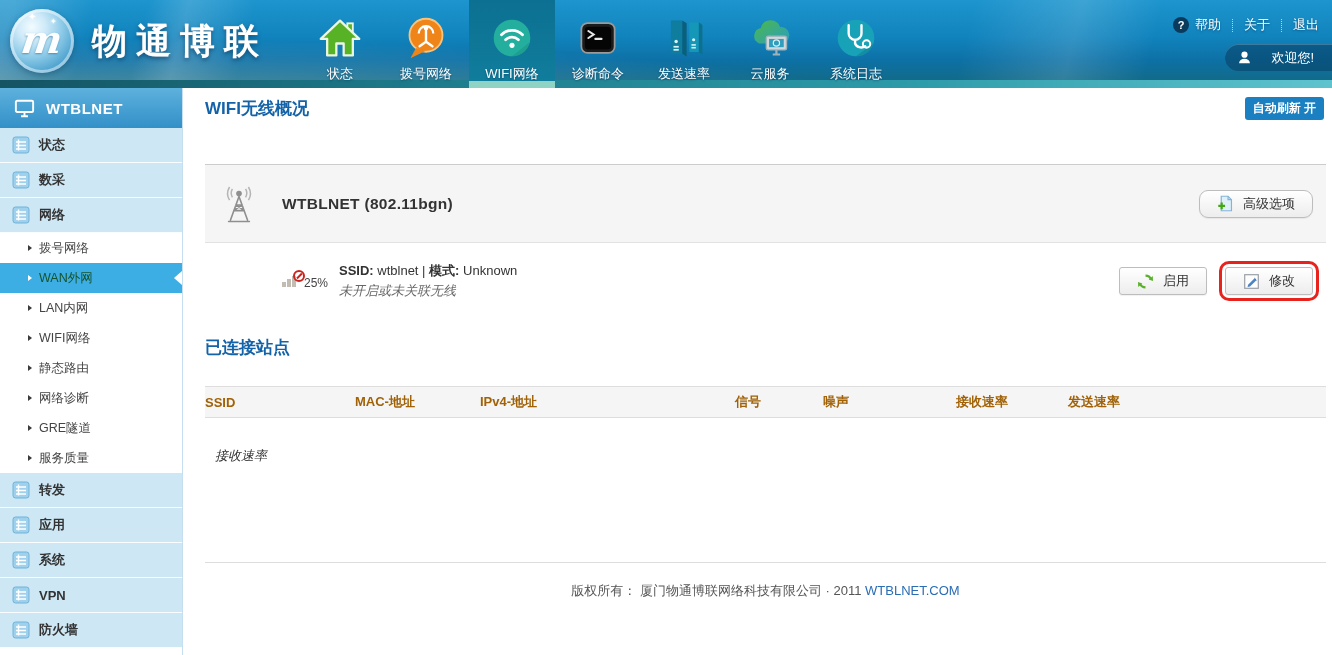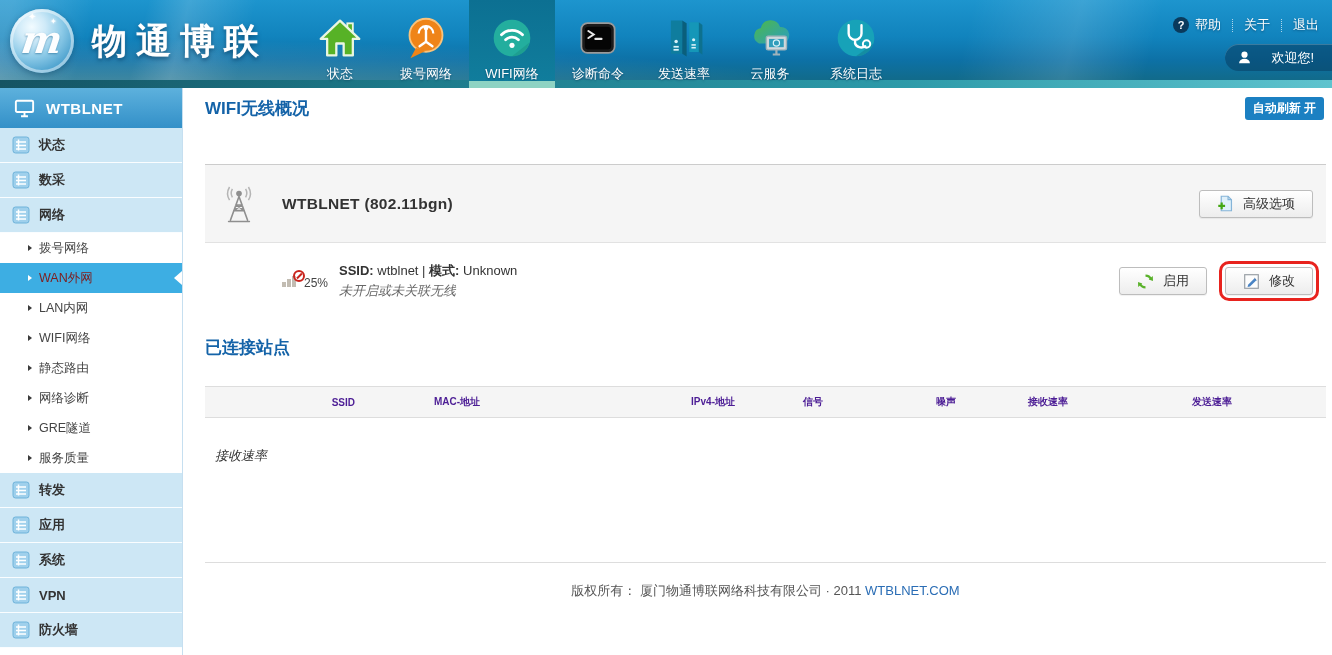--- a/index.html
+++ b/index.html
@@ -51,21 +51,21 @@
   
   .sidebar { position:absolute; left:0; top:88px; bottom:0; width:183px; background:#fff;
     border-right:1px solid #c6dff0; z-index:2; }
   .side-head { height:40px; background:linear-gradient(180deg,#5db1dd 0%, #3390c8 100%); color:#fff;
     font-weight:bold; font-size:15px; display:flex; align-items:center; gap:11px; padding-left:14px;
     letter-spacing:.5px; cursor:pointer; }
   .srow { display:flex; align-items:center; cursor:pointer; }
   .srow.top { height:35px; background:#cde7f5; border-bottom:1px solid #fafdff; font-weight:bold;
     font-size:13px; color:#333; gap:9px; padding-left:12px; }
   .srow.sub { height:30px; font-size:12.5px; color:#444; padding-left:28px; gap:7px; background:#fff; }
-  .srow.sub.active { background:#3daee3; color:#7f1d1d; position:relative; }
+  .srow.sub.active { background:#3daee3; color:#14532d; position:relative; }
   .tri { width:0; height:0; border-left:4px solid #3a3a3a; border-top:3.5px solid transparent;
     border-bottom:3.5px solid transparent; flex:0 0 auto; }
   .srow.sub.active .tri { border-left-color:#fff; }
   .notch { position:absolute; right:0; top:50%; transform:translateY(-50%); width:0; height:0;
     border-right:8px solid #fff; border-top:7px solid transparent; border-bottom:7px solid transparent; }
 
   
   .main { position:absolute; left:184px; top:88px; right:0; bottom:0; background:#fff;
     padding:0 6px 0 21px; }
   .page-head { position:relative; height:64px; }
@@ -76,21 +76,21 @@
   .panel { margin-top:12px; border-top:1px solid #cccccc; }
   .panel-head { height:78px; background:#f5f5f5; display:flex; align-items:center;
     padding:0 13px 0 17px; border-bottom:1px solid #e2e2e2; }
   .antenna-wrap { margin-right:26px; display:flex; }
   .panel-title { font-size:15.5px; font-weight:bold; color:#333; letter-spacing:.3px; }
 
   .btn { display:inline-flex; align-items:center; justify-content:center; gap:9px;
     background:linear-gradient(180deg,#ffffff 0%, #ededed 100%); border:1px solid #bdbdbd;
     border-radius:3px; font-size:13px; color:#333; height:28px; padding:0 17px; cursor:pointer;
     box-shadow:0 1px 1px rgba(0,0,0,.06); }
-  .adv-btn { margin-left:auto; }
+  .adv-btn { margin-left:auto;border-radius:9px; }
 
   .panel-body { height:76px; display:flex; align-items:center; padding-left:77px; }
   .sigcol { width:46px; display:flex; flex-direction:row; align-items:center; }
   .sig { position:relative; width:22px; height:16px; }
   .sig .bar { position:absolute; bottom:2px; width:4px; background:#c2bcb2; }
   .sig .b1 { left:0;  height:5px; }
   .sig .b2 { left:5px; height:8px; }
   .sig .b3 { left:10px; height:11px; }
   .sig .nosign { position:absolute; right:-1px; top:-3px; width:12px; height:12px; border:2.5px solid #c9241d;
     border-radius:50%; background:rgba(255,255,255,.25); }
@@ -99,21 +99,21 @@
   .sigpct { font-size:12px; color:#444; margin-top:4px; }
   .ssid-text { margin-left:11px; font-size:13px; color:#333; line-height:20px; }
   .ssid-text .b { font-weight:bold; }
   .ssid-status { font-style:italic; color:#666; }
   .actions { margin-left:auto; display:flex; align-items:center; gap:12px; padding-right:7px; }
   .red-box { border:3px solid #e8231e; padding:3px; border-radius:10px; display:inline-flex; }
 
   .stations-title { margin-top:17px; font-size:17px; font-weight:bold; color:#1463a8; }
   table.stations { margin-top:27px; width:100%; border-collapse:collapse; }
   table.stations thead tr { background:#f5f5f5; height:31px; }
-  table.stations th { font-size:10px; color:#4c1d95; font-weight:bold; text-align:right;
+  table.stations th { font-size:13px; color:#a16207; font-weight:bold; text-align:left;
     border-top:1px solid #dddddd; border-bottom:1px solid #dddddd; }
   .empty-note { margin-top:29px; margin-left:10px; font-style:italic; font-size:13px; color:#333; }
 
   .footer-rule { margin-top:97px; border-top:1px solid #dddddd; }
   .footer { margin-top:19px; text-align:center; font-size:13px; color:#555; }
   .footer .link { color:#2a6db5; cursor:pointer; }
 </style>
 </head>
 <body>
 

